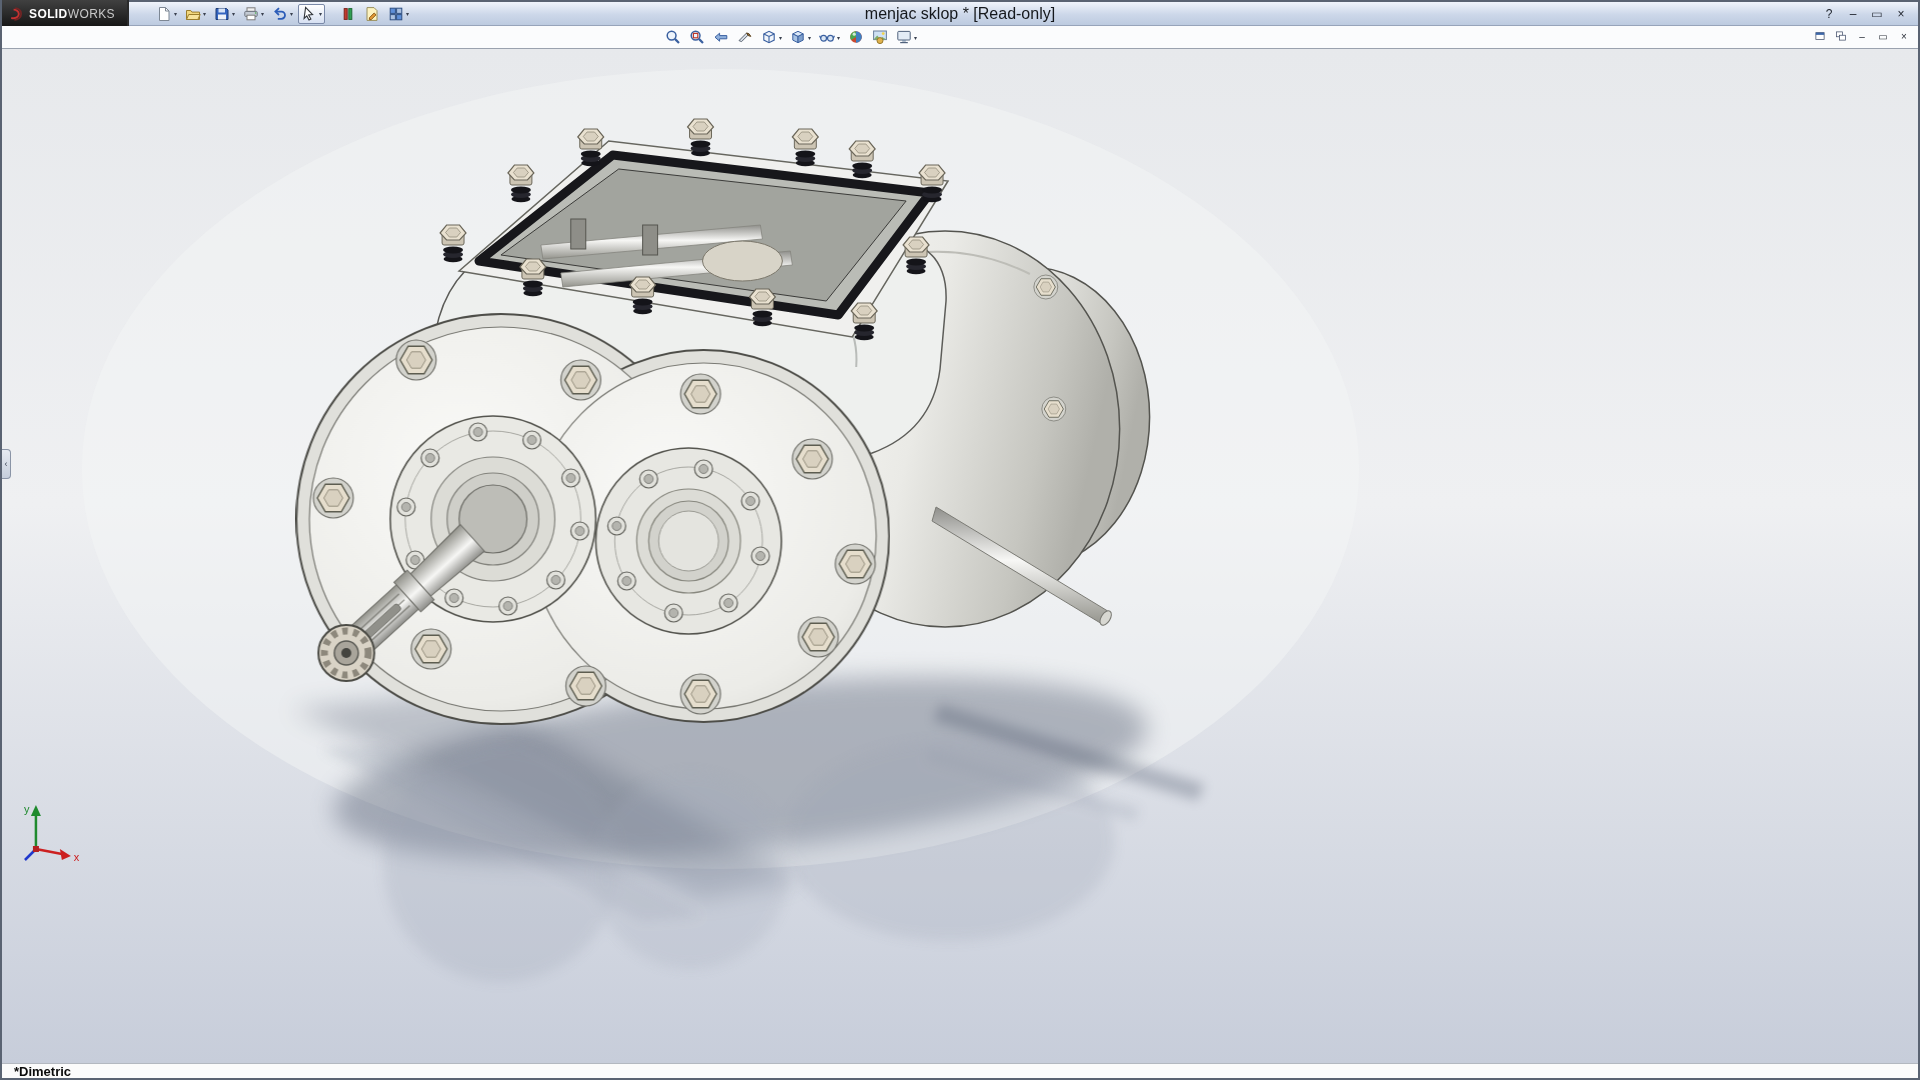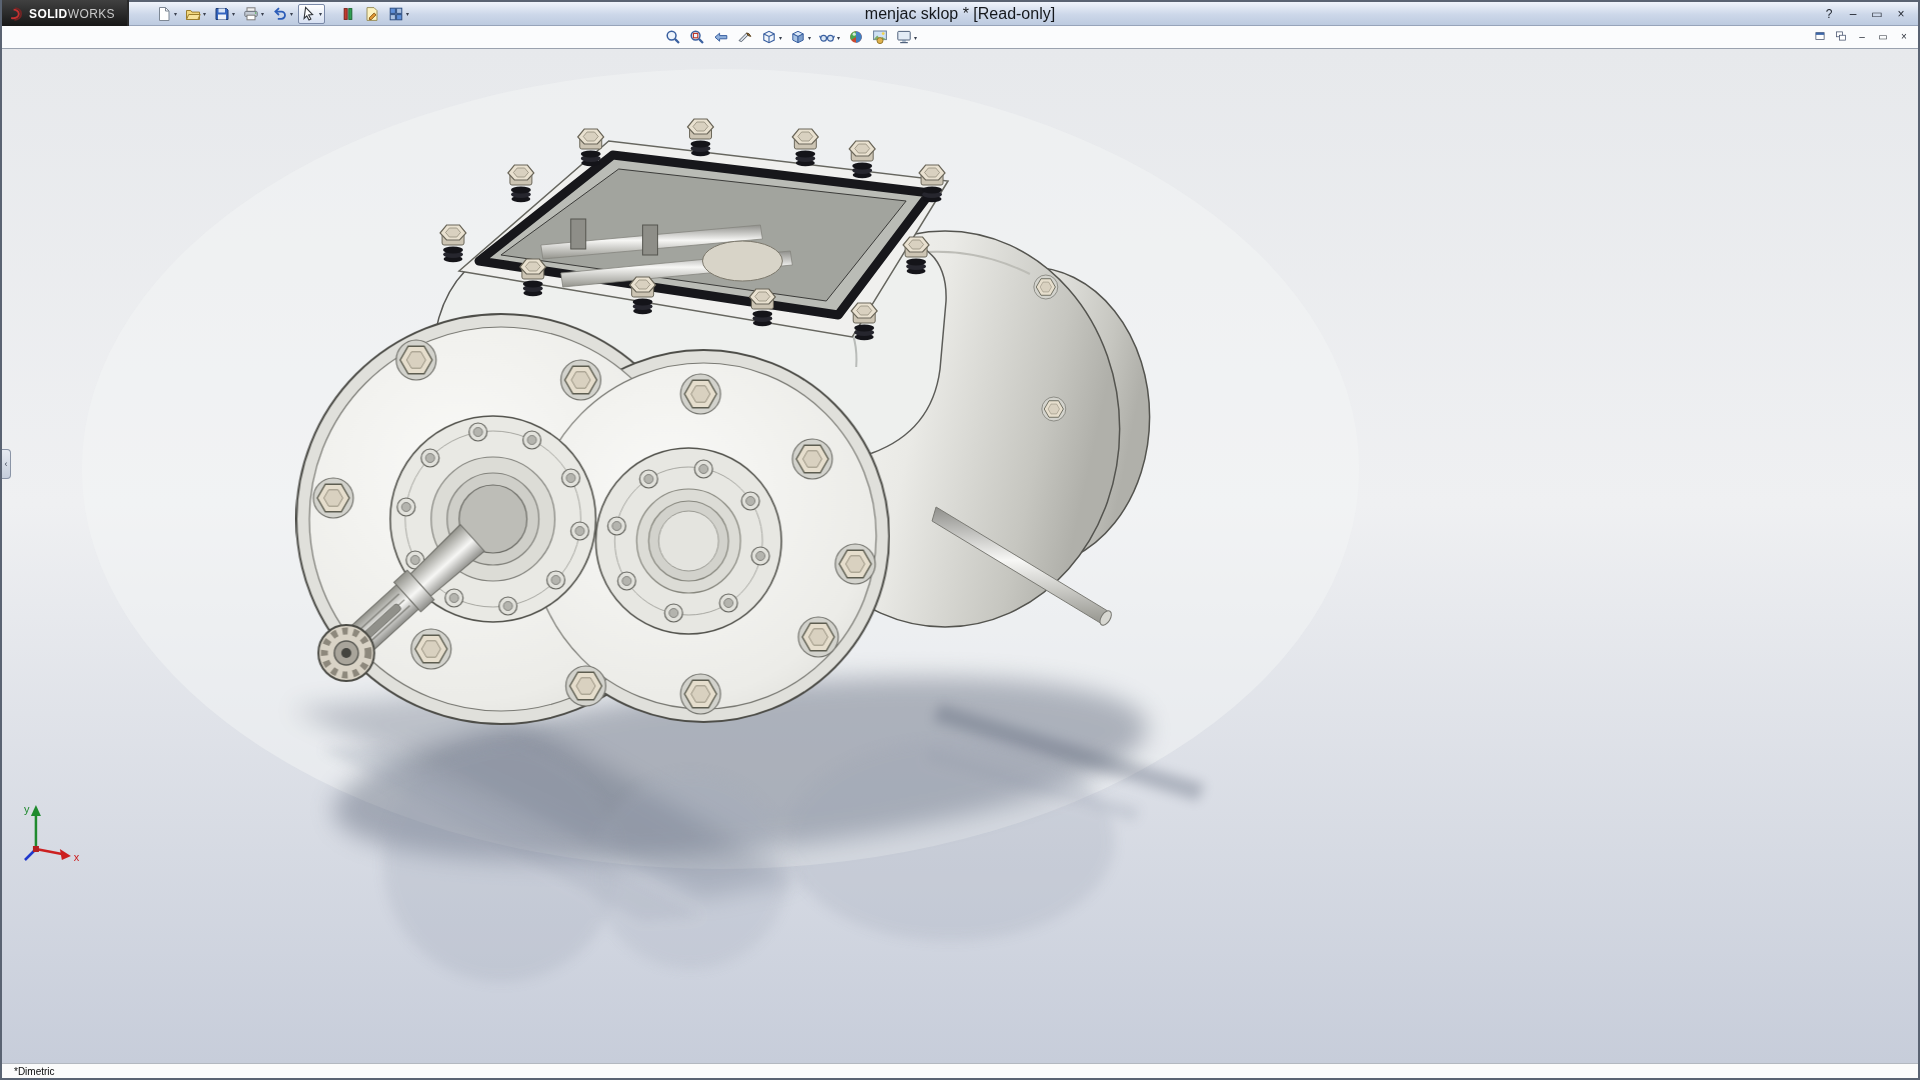--- a/index.html
+++ b/index.html
@@ -27,21 +27,21 @@
   .doc-controls{position:absolute;right:6px;top:2px;display:flex;align-items:center;gap:5px}
   .doc-ctl{width:16px;height:16px;display:flex;align-items:center;justify-content:center;font-size:10px;color:#2a2f38}
   .doc-ctl .ic svg{width:12px;height:12px}
   
   .viewport{flex:1;position:relative;overflow:hidden}
   .scene{position:absolute;inset:0;width:100%;height:100%;display:block}
   .flyout-tab{position:absolute;left:0;top:400px;width:9px;height:30px;background:linear-gradient(#e6eaf1,#c6cedb);border:1px solid #8a94a6;border-left:none;border-radius:0 4px 4px 0;display:flex;align-items:center;justify-content:center}
   .fly-arrow{font-size:9px;color:#40495a}
   
   .statusbar{height:15px;flex:0 0 15px;background:#fbfbfb;border-top:1px solid #b3b8c0;display:flex;align-items:center;padding-left:12px}
-  .orient{font-size:10px;font-weight:normal;color:#0a0a0a}
+  .orient{font-size:13px;font-weight:bold;color:#0a0a0a}
 </style>
 </head>
 <body>
 
 <div class="app">
 
   <div class="titlebar">
     <div class="logo">
       <span class="ic">
         <svg viewBox="0 0 20 20" width="16" height="16">

